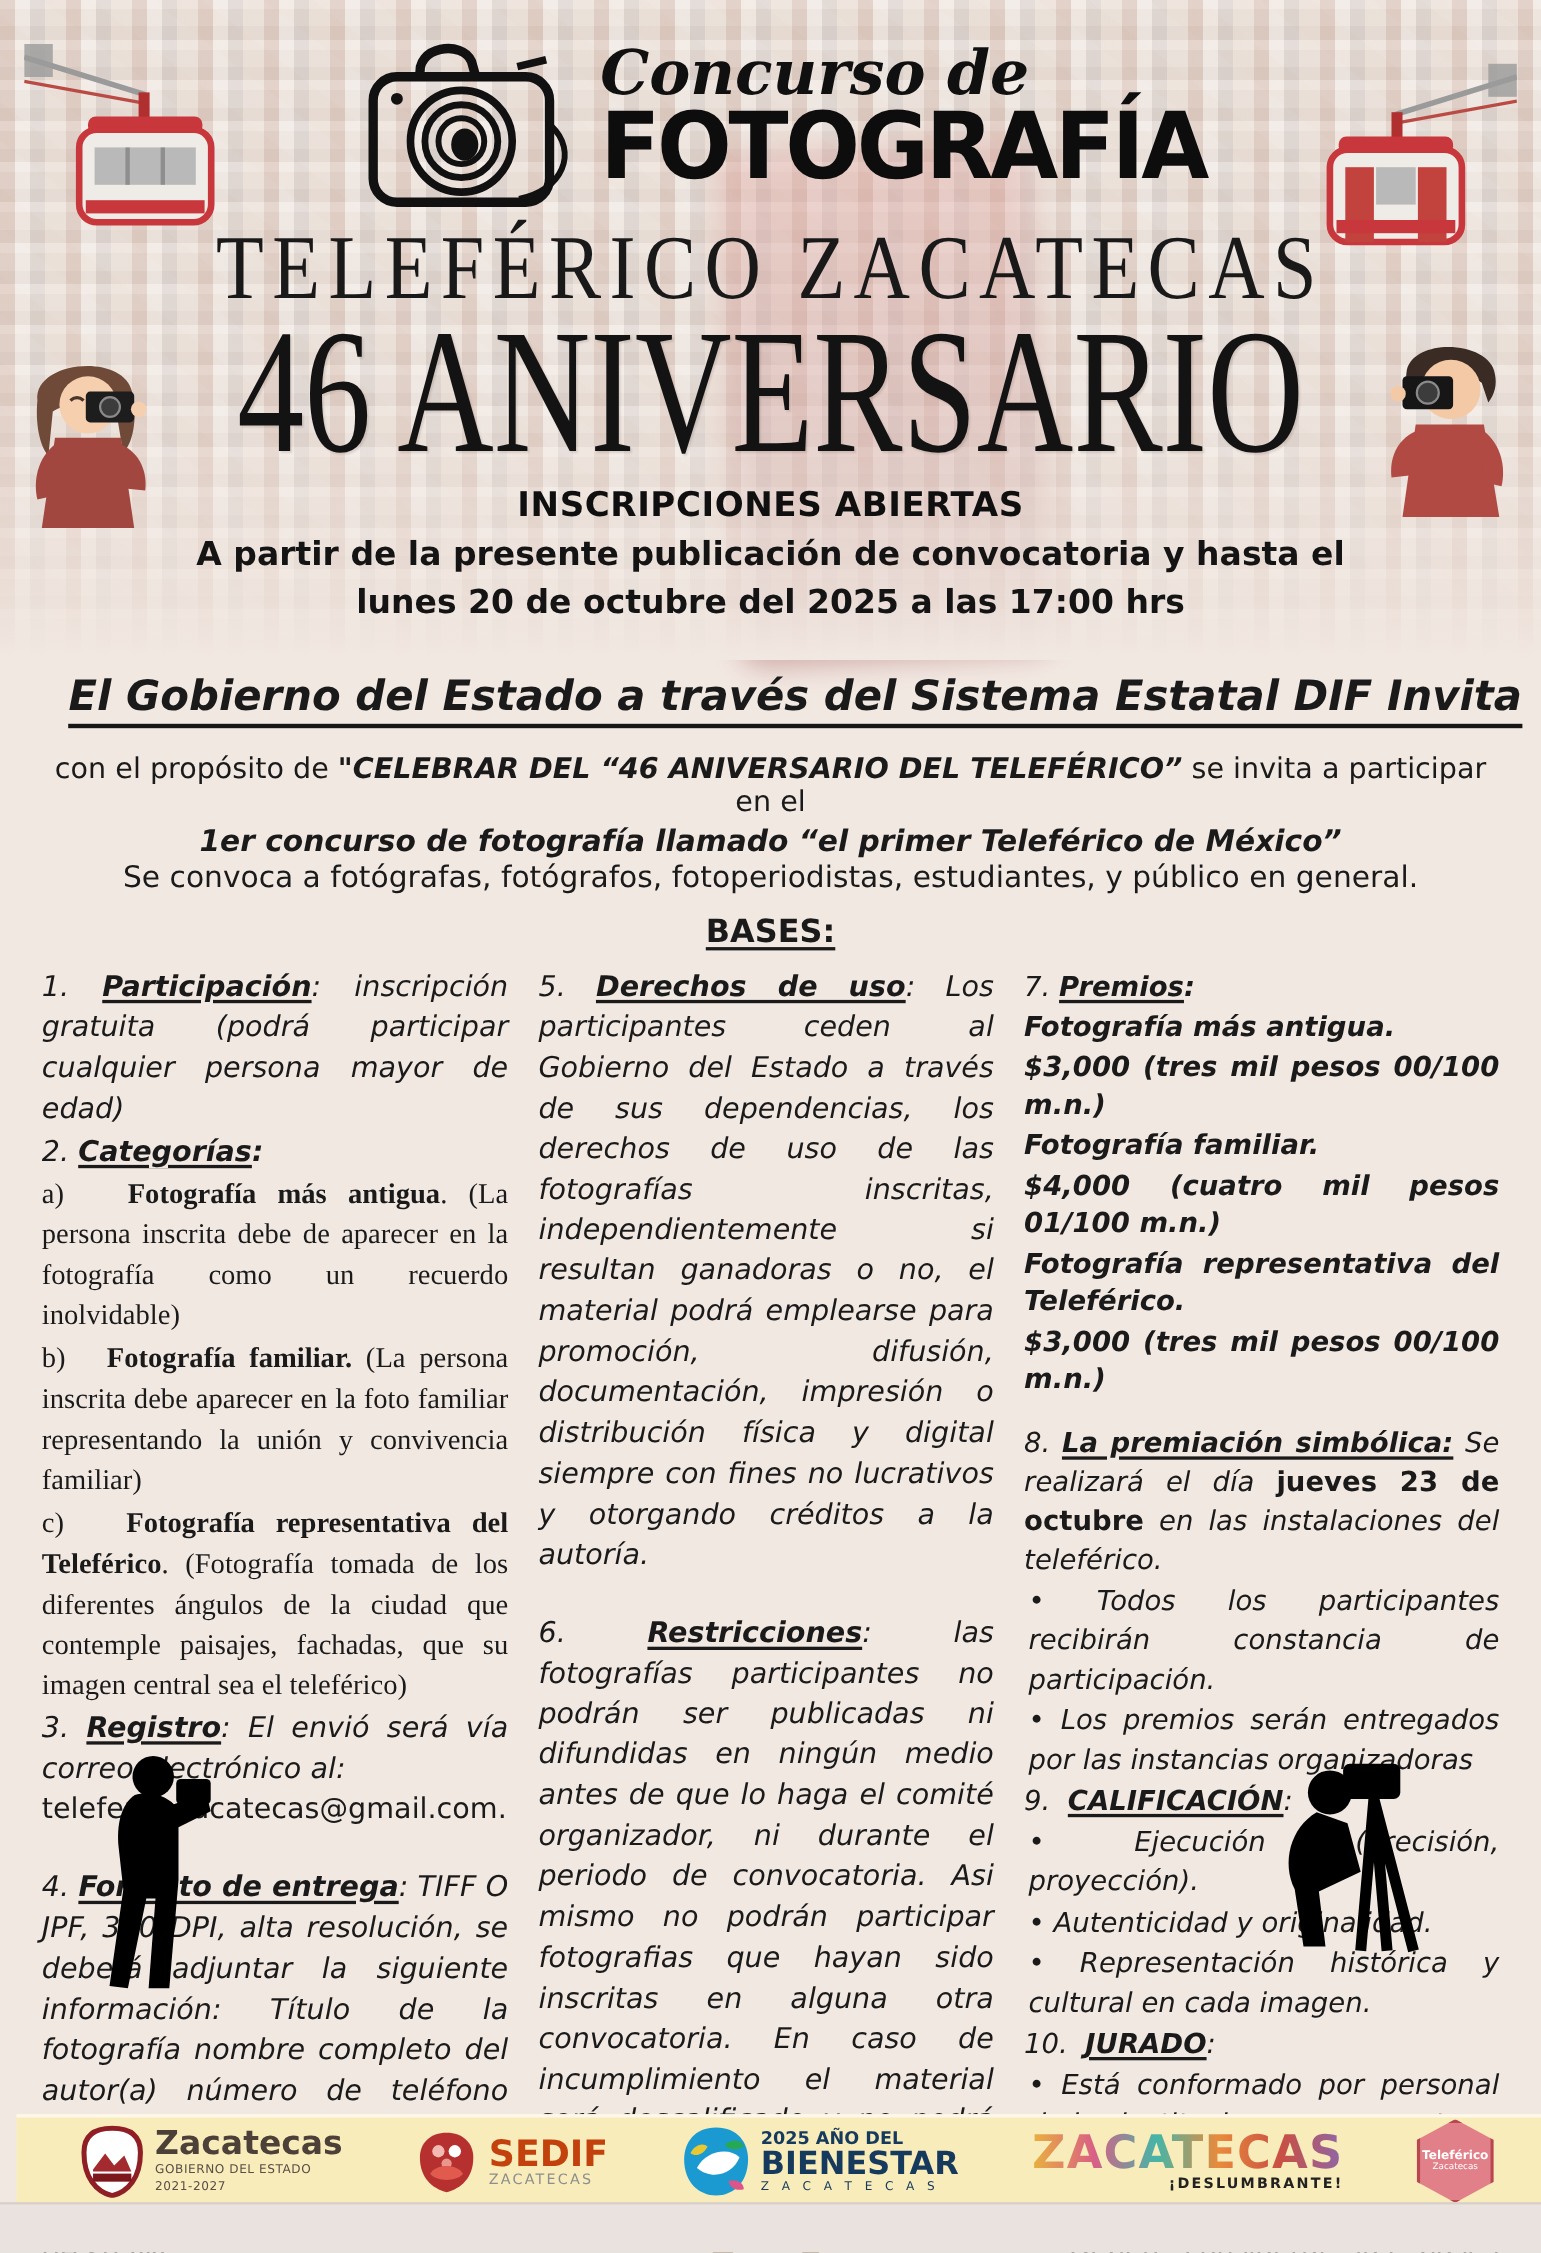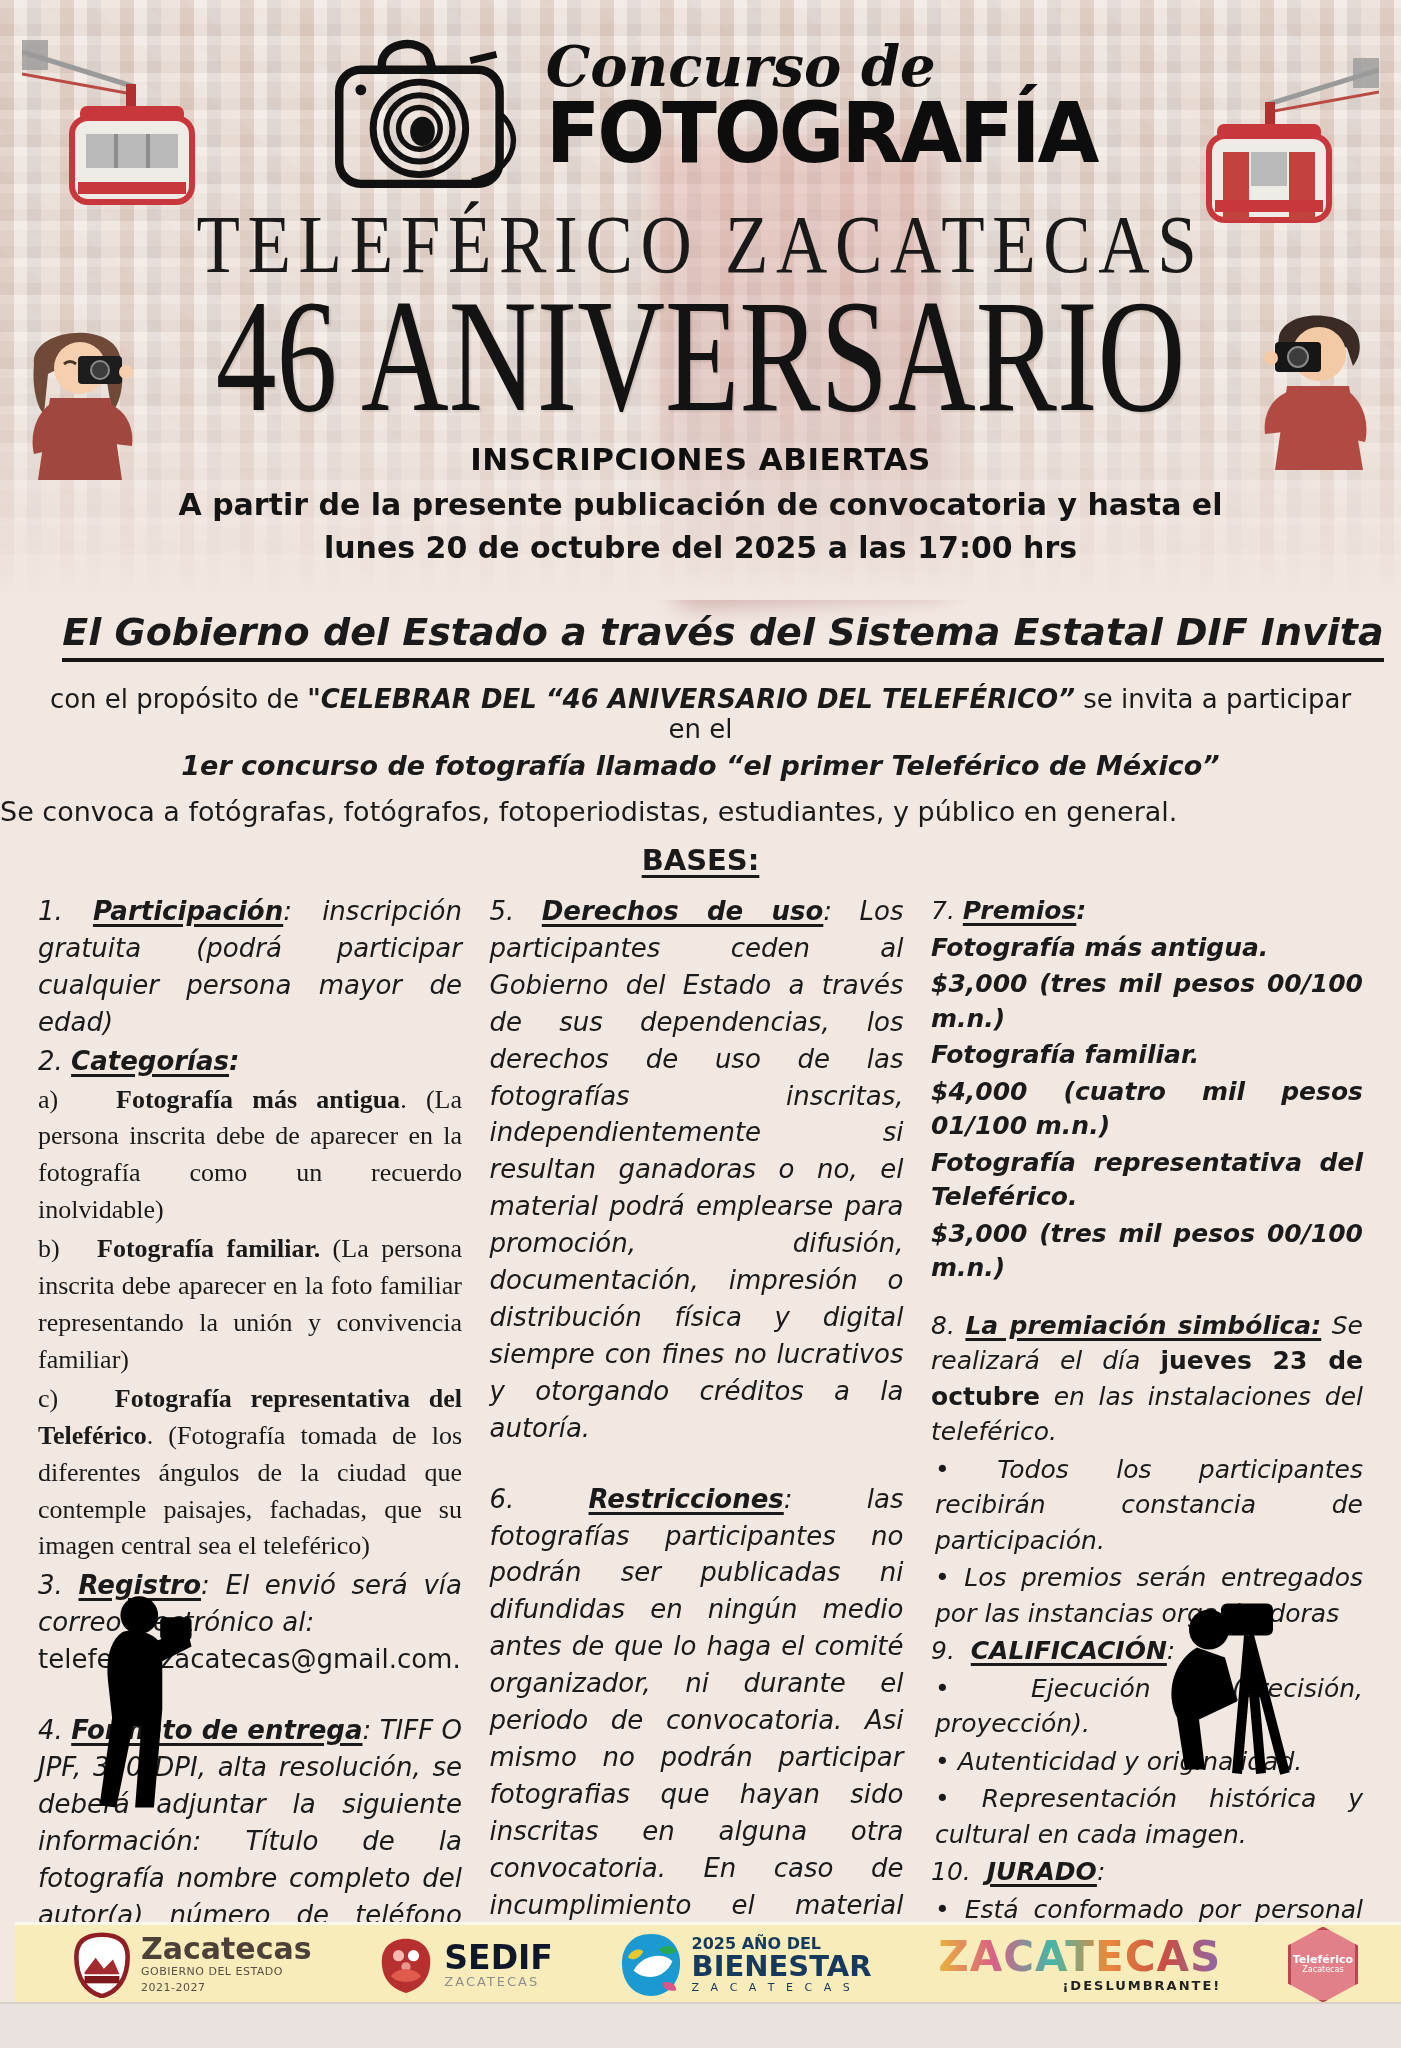--- a/index.html
+++ b/index.html
@@ -38,21 +38,21 @@
 
   
   .bodytxt{position:absolute;top:600px;left:0;width:100%;}
   .invite-heading{text-align:center;margin:10px 0 0;}
   .invite-heading span{display:inline-block;font-size:38px;font-weight:bold;font-style:italic;
        border-bottom:4px solid #161616;padding-bottom:4px;margin-left:45px;}
   .intro1{font-size:26px;text-align:center;margin:22px 40px 0;}
   .b{font-weight:bold;}
   .bi{font-weight:bold;font-style:italic;}
   .intro2{font-size:27px;font-weight:bold;font-style:italic;text-align:center;margin:6px 0 0;}
-  .intro3{font-size:27px;margin:15px 0 0;}
+  .intro3{font-size:27px;text-align:center;margin:1px 0 0;}
   .bases-heading{text-align:center;font-size:29px;font-weight:bold;margin-top:16px;
        text-decoration:underline;text-decoration-thickness:3px;text-underline-offset:5px;}
 
   .cols{display:flex;justify-content:space-between;padding:16px 38px 0;}
   .col{font-size:26px;line-height:1.42;text-align:justify;}
   .col1{width:424px;}
   .col2{width:414px;}
   .col3{width:432px;font-size:25px;}
   .col p{margin:0 0 2px;}
   .num{font-style:italic;}
@@ -71,21 +71,21 @@
   .sil{position:absolute;}
   .sil-left{left:58px;top:1588px;}
   .sil-right{right:88px;top:1566px;}
 
   
   .footer{position:absolute;left:15px;bottom:44px;width:100%;height:82px;background:#f8edba;
       display:flex;align-items:center;justify-content:space-between;padding:0 58px;box-sizing:border-box;border-top:3px solid #fdf8ec;}
   .flogo{display:flex;align-items:center;gap:10px;}
   .gob-name{font-size:30px;font-weight:bold;color:#4c4038;line-height:1;}
   .gob-sub{font-size:11px;letter-spacing:.5px;color:#5a4f47;line-height:1.4;}
-  .sedif-name{font-size:33px;font-weight:bold;color:#0f172a;line-height:1;}
+  .sedif-name{font-size:33px;font-weight:bold;color:#c2410c;line-height:1;}
   .sedif-sub{font-size:13px;letter-spacing:2px;color:#8e8e8e;}
   .bien-l1{font-size:16px;font-weight:bold;color:#16395e;line-height:1.1;}
   .bien-l2{font-size:29px;font-weight:bold;color:#16395e;line-height:1;}
   .bien-l3{font-size:11px;letter-spacing:4px;color:#16395e;}
   .desl-name{font-size:42px;font-weight:bold;letter-spacing:1px;line-height:1;
       background:linear-gradient(90deg,#e9b23c,#d95f86,#45b5a8,#e98a3c,#c94f43,#8e67a8);
       -webkit-background-clip:text;background-clip:text;color:transparent;}
   .desl-sub{font-size:13px;font-weight:bold;letter-spacing:2px;color:#222;text-align:right;}
   .tele-badge{width:64px;height:70px;background:#e2808a;border:3px solid #b9474f;
       clip-path:polygon(50% 0,100% 25%,100% 75%,50% 100%,0 75%,0 25%);

